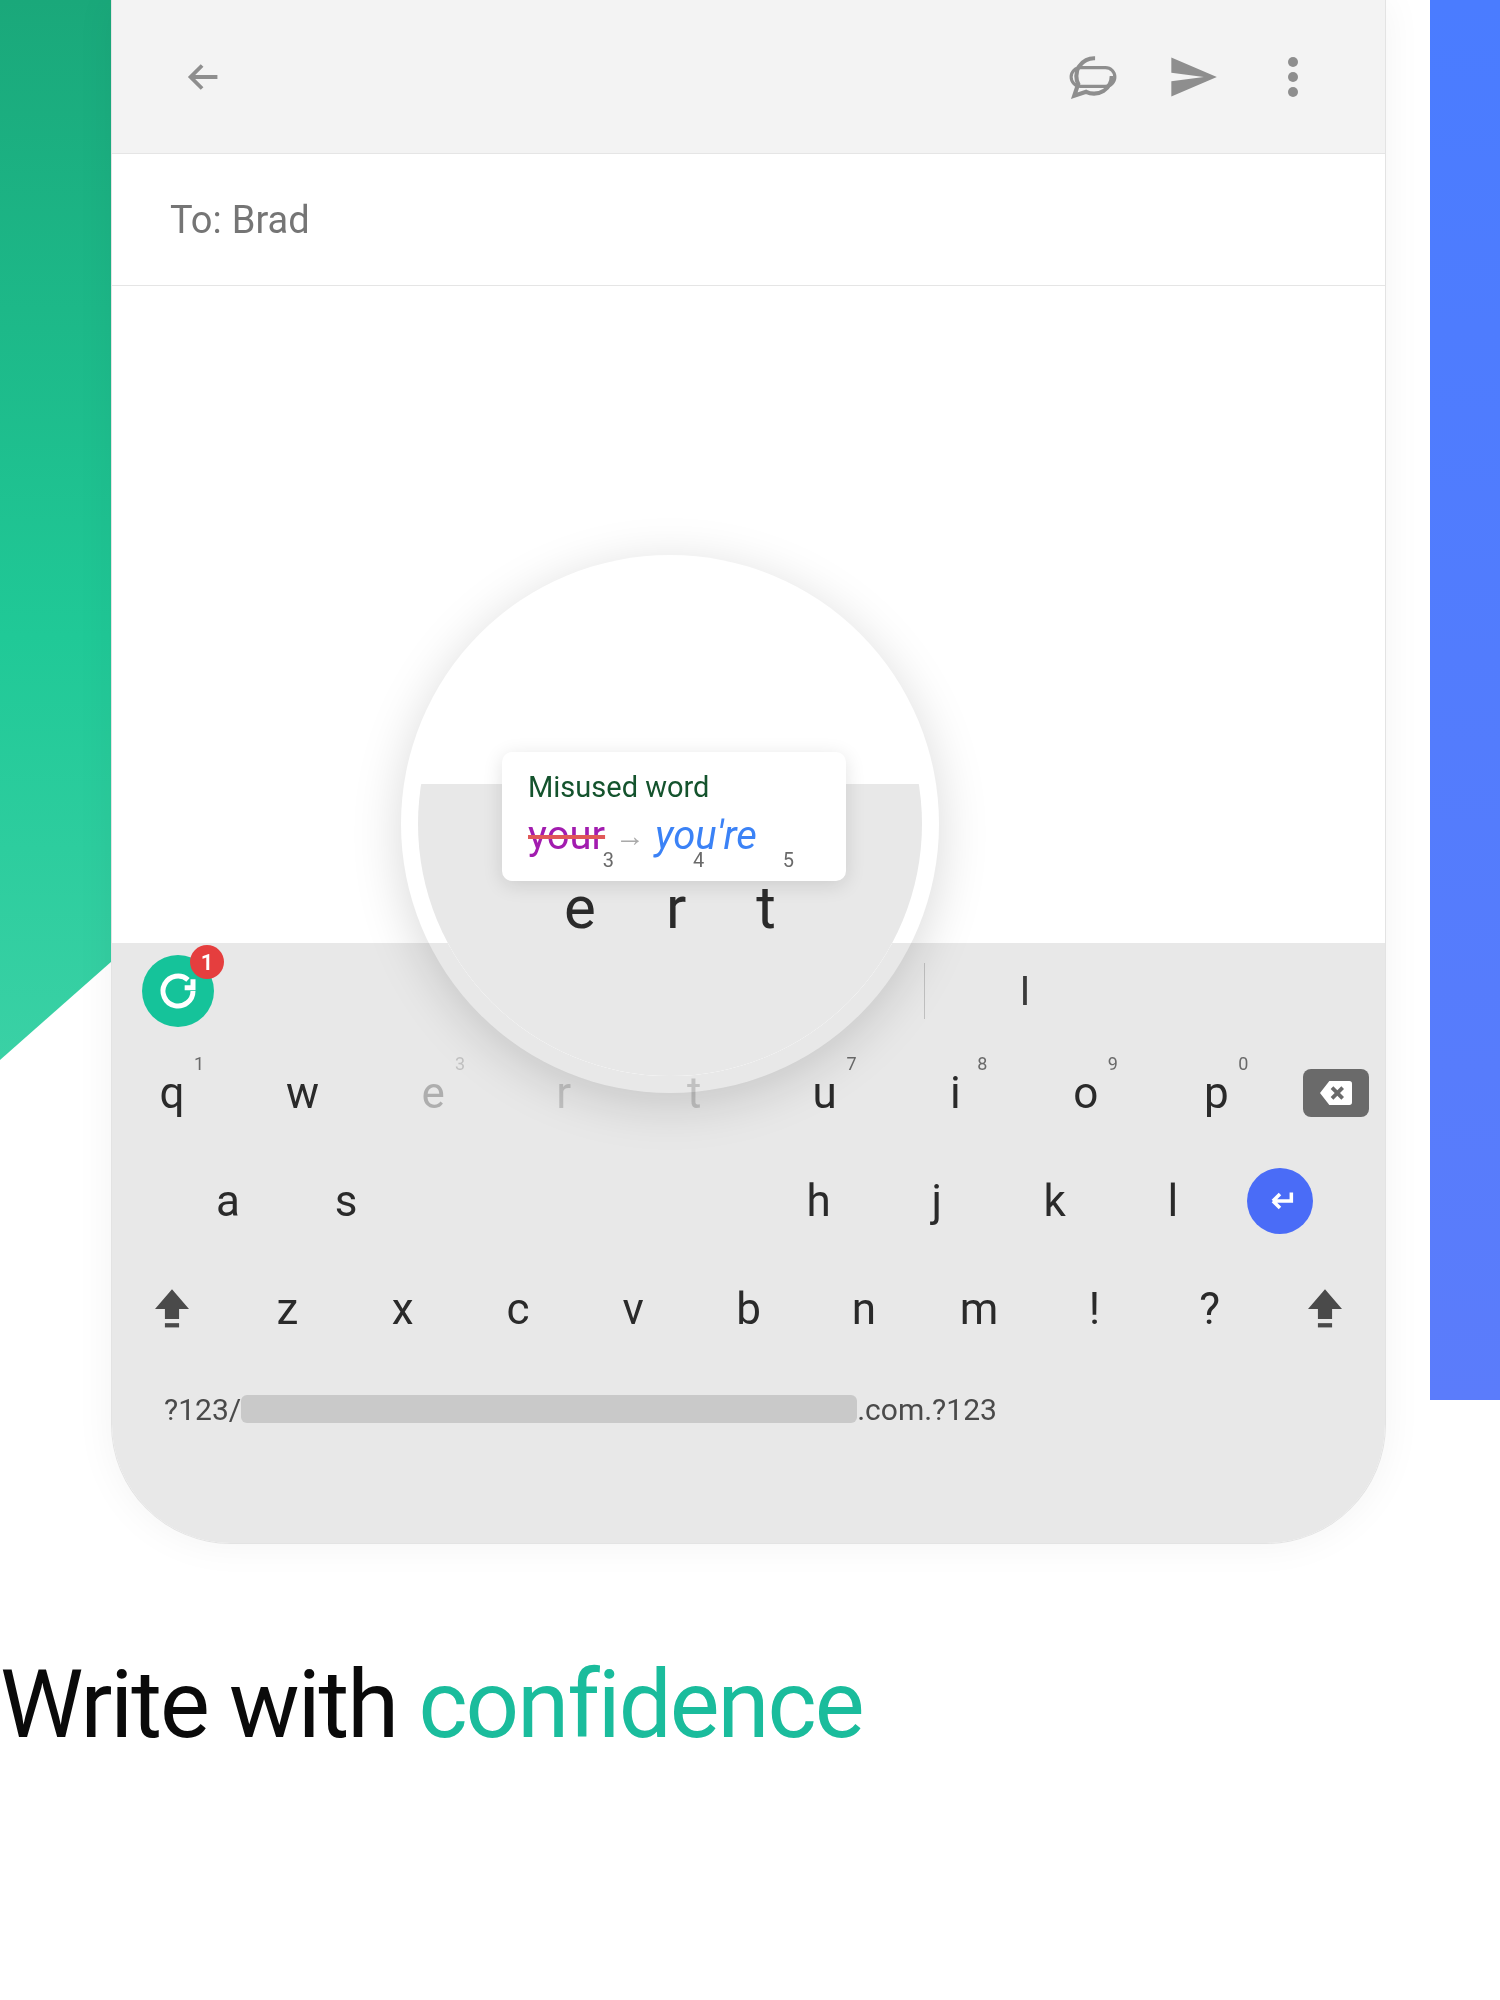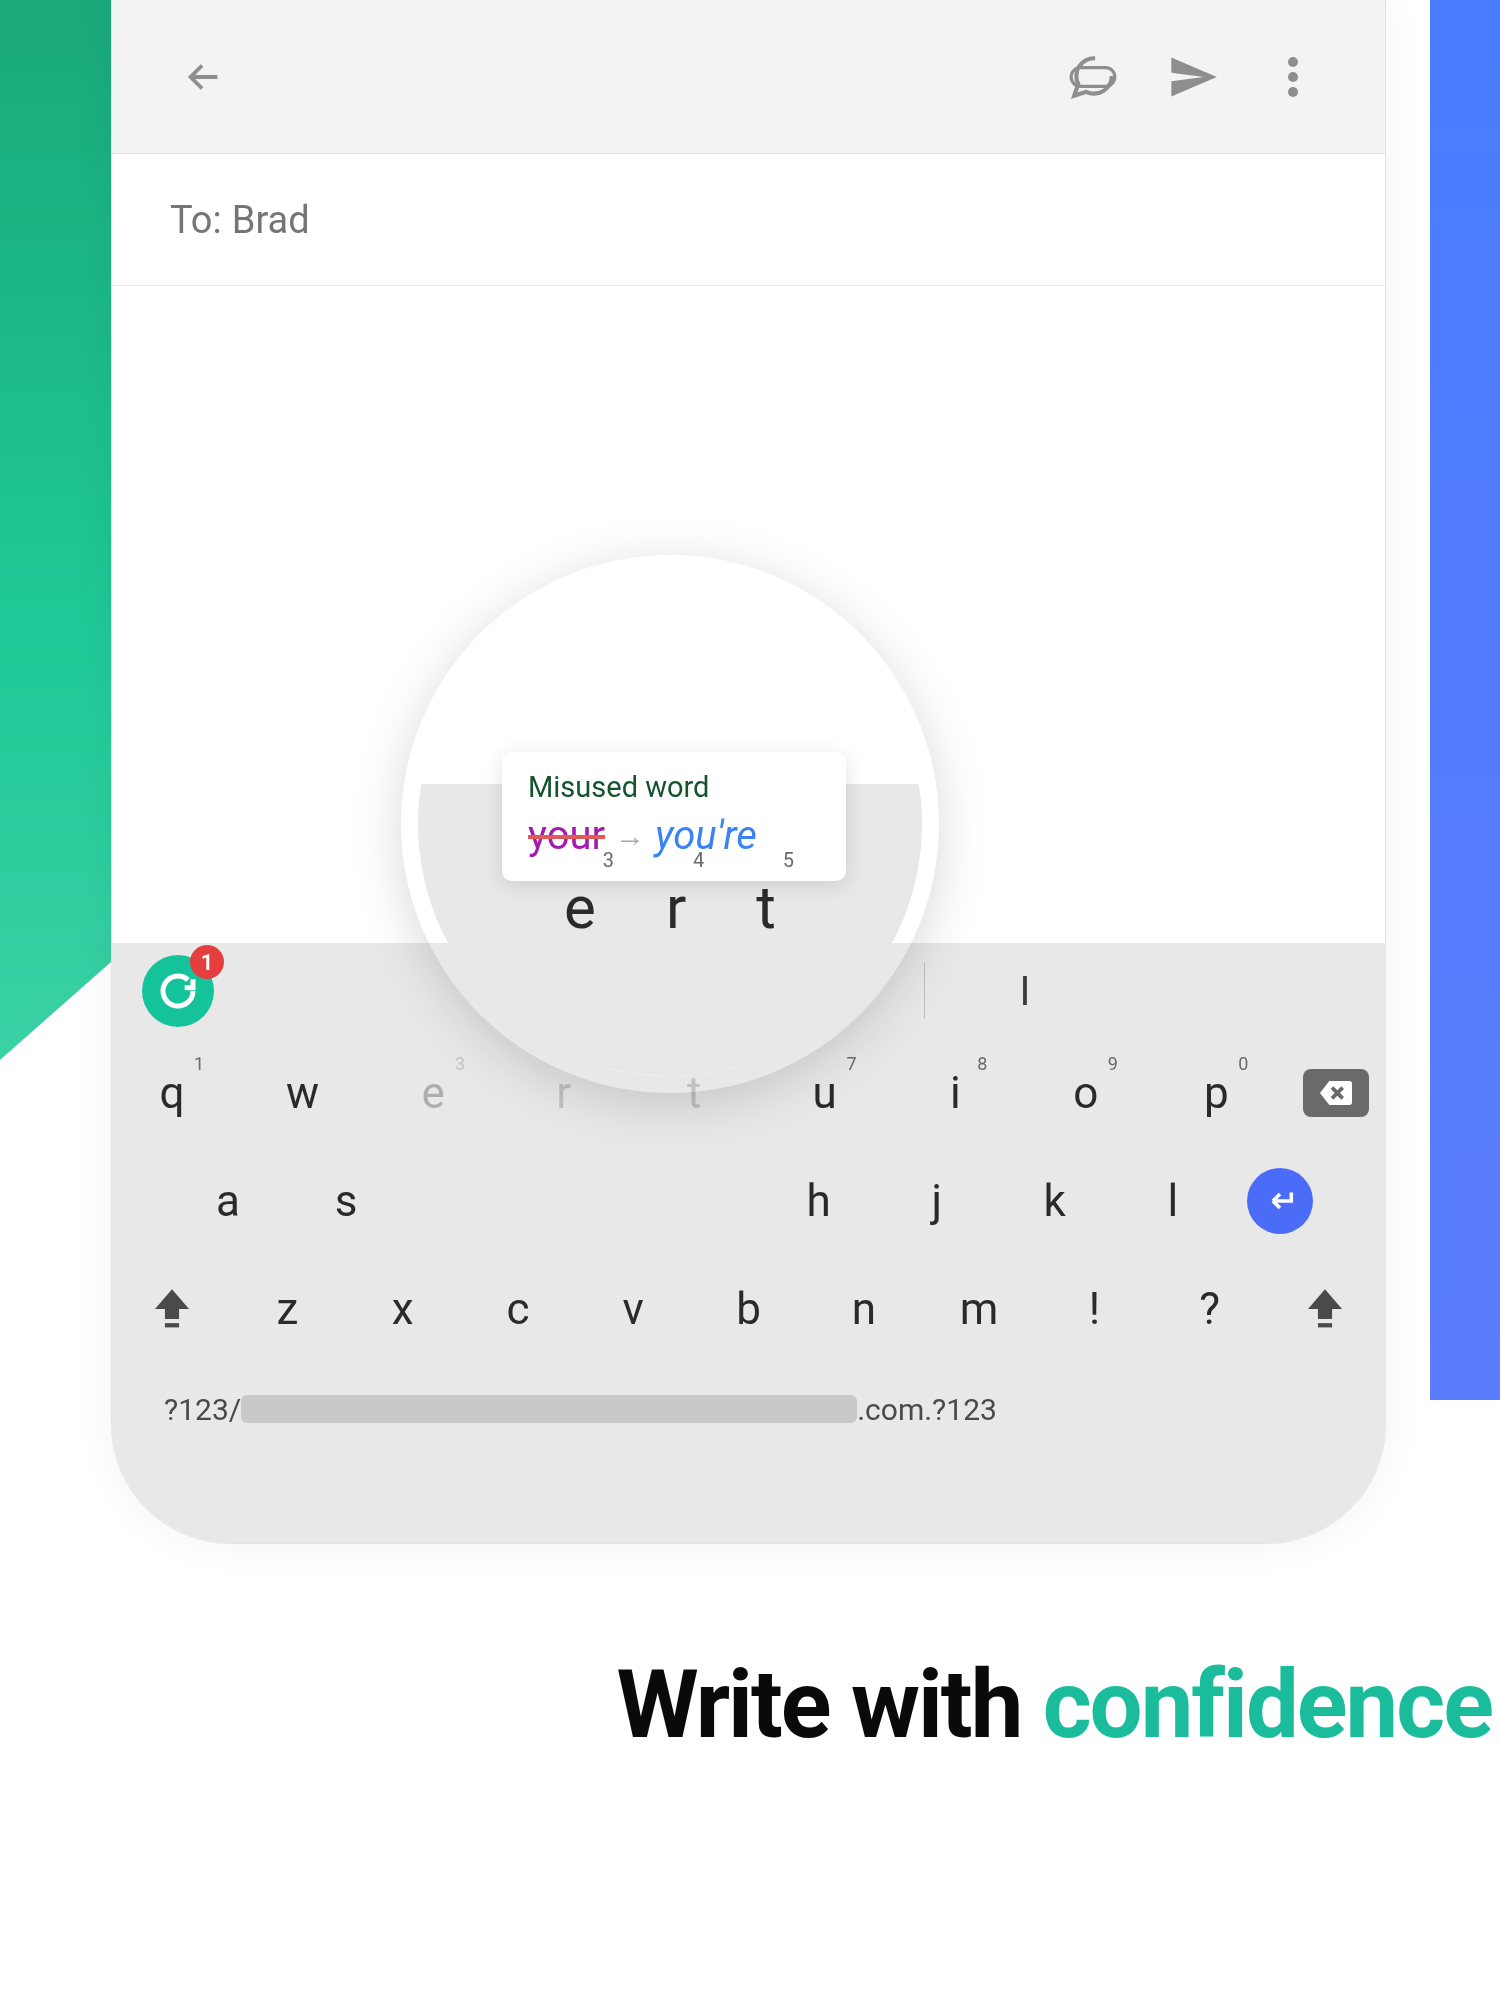--- a/index.html
+++ b/index.html
@@ -205,23 +205,23 @@
     position:absolute;
     top: 300px; left: 0; right:0;
     display:flex; justify-content:center; gap:70px;
     font-size:60px; color:#2a2a2a;
   }
   .lens-key { position:relative; }
   .lens-key .num { position:absolute; top:-24px; right:-18px; font-size:20px; color:#6a6a6a; }
   .tagline {
     position:absolute;
     left:0; right:8px; top: 1650px;
-    text-align:right;
+    text-align:left;
     font-size: 94px;
-    font-weight: 700;
+    font-weight: 400;
     color:#0a0a0a;
     letter-spacing: -2px;
   }
   .tagline .accent { color:#1abc9c; }
 </style>
 </head>
 <body>
 
 <div class="bg-green"></div>
 <div class="bg-blue"></div>

